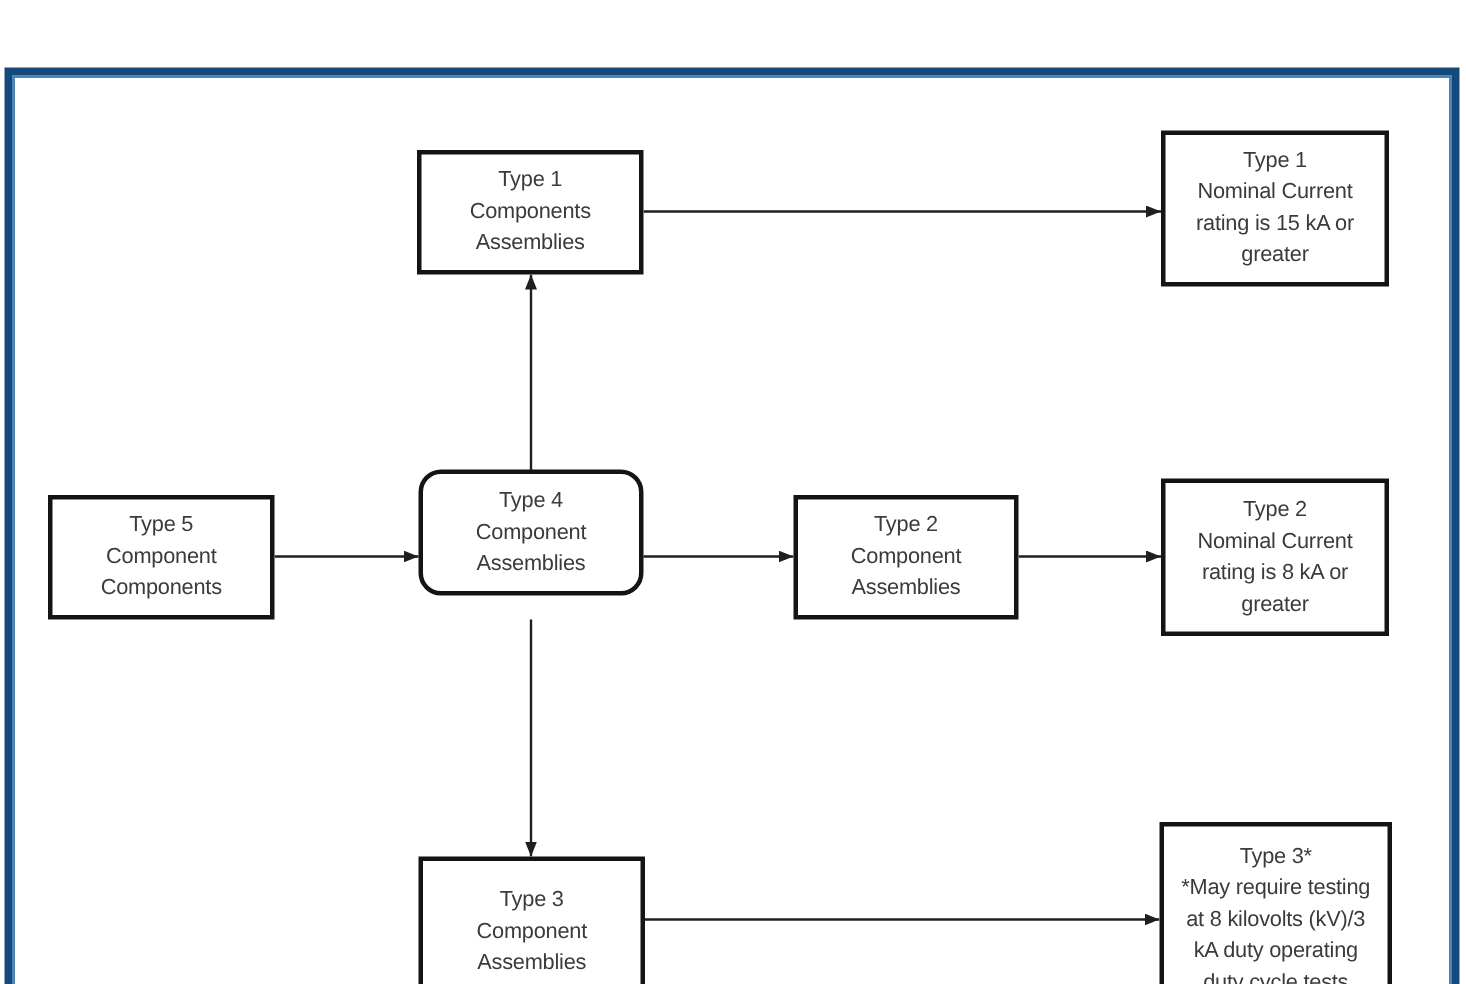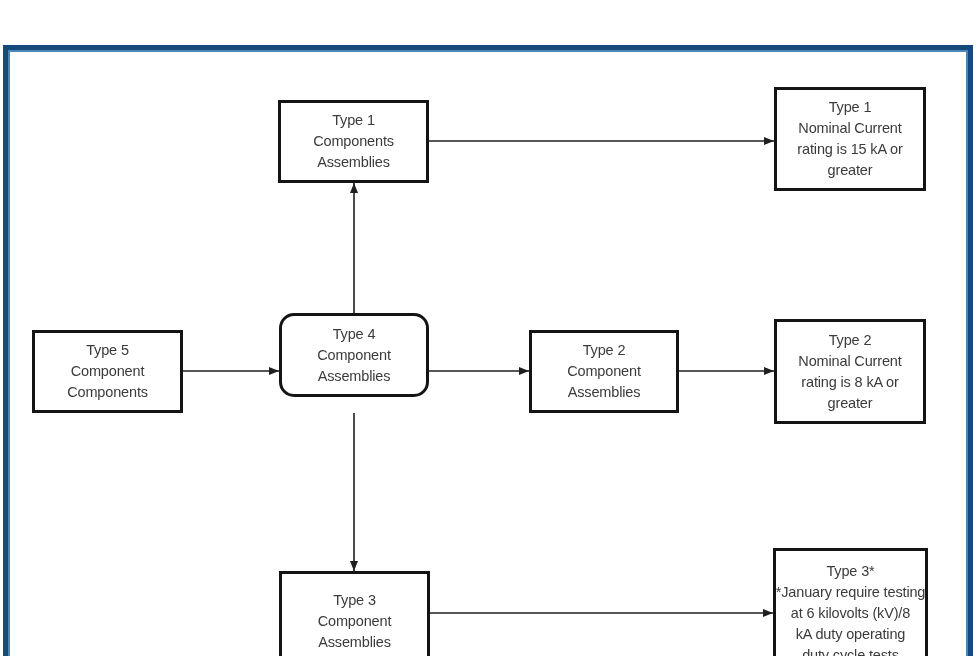--- a/index.html
+++ b/index.html
@@ -123,19 +123,19 @@
   </div>
 
   <div class="node" id="n-type3a">
     <div class="ln">Type 3</div>
     <div class="ln">Component</div>
     <div class="ln">Assemblies</div>
   </div>
 
   <div class="node" id="n-type3n">
     <div class="ln">Type 3*</div>
-    <div class="ln">*January require testing</div>
-    <div class="ln">at 6 kilovolts (kV)/8</div>
+    <div class="ln">*May require testing</div>
+    <div class="ln">at 8 kilovolts (kV)/3</div>
     <div class="ln">kA duty operating</div>
     <div class="ln">duty cycle tests</div>
   </div>
 
 </div>
 
 </body></html>

